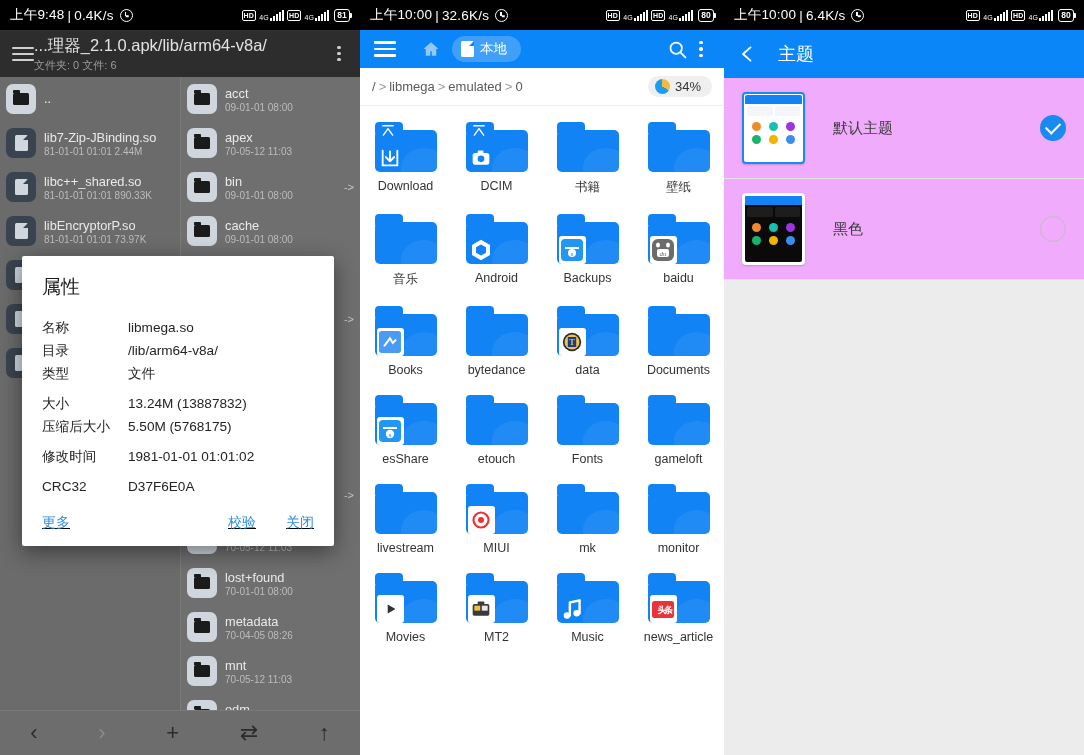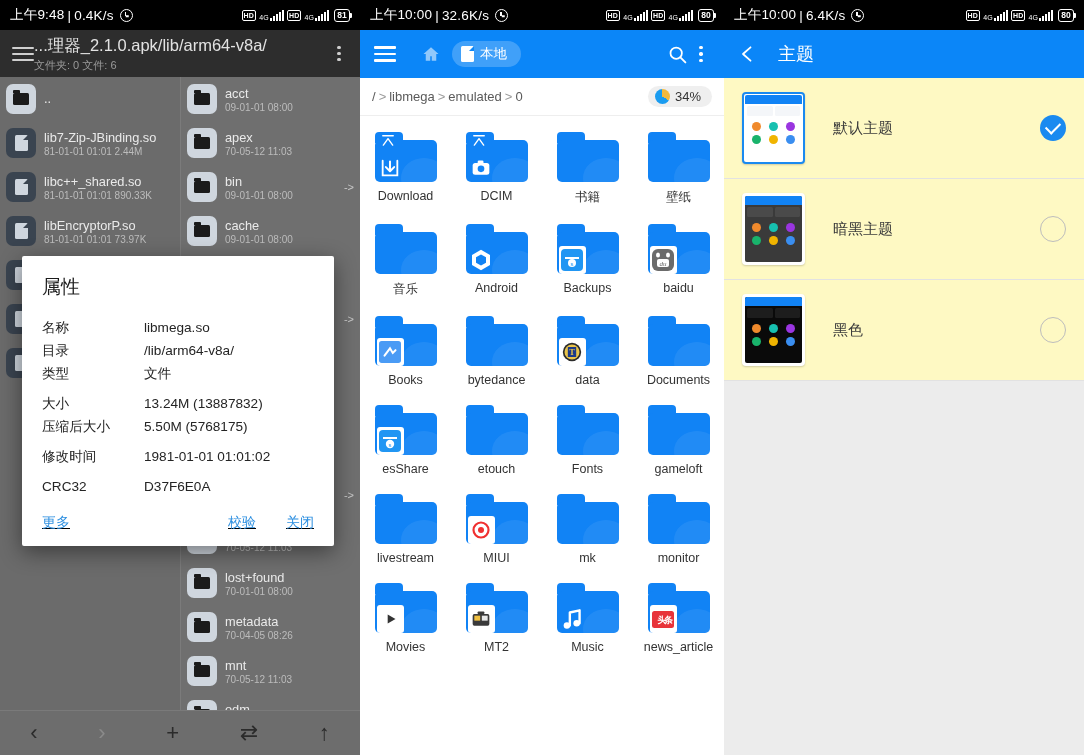--- a/index.html
+++ b/index.html
@@ -99,32 +99,32 @@
   }
   .bbtn { font-size: 22px; color: #2b2b2b; line-height: 1; cursor: pointer; }
   .bbtn.dim { color: #8a8a8a; }
 
   
   .dialog {
     position: absolute; left: 22px; top: 256px; width: 312px; background: #fff;
     border-radius: 2px; box-shadow: 0 6px 22px rgba(0,0,0,.45); padding: 18px 20px 10px 20px; z-index: 20;
   }
   .dlg-title { font-size: 19px; color: #1b1b1b; margin-bottom: 16px; }
-  .dlg-row { display: flex; font-size: 13.6px; color: #242424; line-height: 23px; gap: 16px; }
+  .dlg-row { display: flex; font-size: 13.6px; color: #242424; line-height: 23px; }
   .dlg-k { width: 86px; flex: none; }
   .dlg-v { flex: 1; }
   .dlg-gap { height: 7px; }
   .dlg-actions { display: flex; align-items: center; margin-top: 16px; padding-bottom: 4px; text-decoration: underline; }
   .dlg-btn { color: #2d8fe0; font-size: 14px; cursor: pointer; }
   .dlg-spacer { flex: 1; }
   .dlg-btn + .dlg-btn { margin-left: 30px; }
 
   
   .p2-appbar {
-    height: 48px; background: #0b86f8; display: flex; align-items: center; padding: 0 14px; gap: 4px;
+    height: 38px; background: #0b86f8; display: flex; align-items: center; padding: 0 14px; gap: 4px;
   }
   .p2-appbar .hamburger span { background: #fff; height: 2.4px; }
   .home-ic { width: 18px; height: 18px; margin-left: 22px; opacity: .55; }
   .chip {
     display: inline-flex; align-items: center; gap: 6px; background: rgba(255,255,255,.22);
     border-radius: 16px; padding: 4px 14px 4px 9px; margin-left: 8px; cursor: pointer;
   }
   .chip-label { color: #fff; font-size: 13.5px; }
   .chip-doc { width: 13px; height: 16px; background: #fff; border-radius: 1.5px; position: relative; }
   .chip-doc::after {
@@ -177,21 +177,21 @@
 
   
   .p3-appbar {
     height: 48px; background: #0b86f8; display: flex; align-items: center; padding: 0 14px; gap: 20px;
   }
   .back-ic { width: 20px; height: 20px; cursor: pointer; }
   .p3-title { color: #fff; font-size: 18px; }
   .theme-list { background: #ececec; }
   .theme-row {
     height: 101px; display: flex; align-items: center; padding: 0 18px; cursor: pointer;
-    border-bottom: 1px solid #e2e2e2; background: #fef9c3;
+    border-bottom: 1px solid #e2e2e2; background: #f0abfc;
   }
   .thumb {
     width: 63px; height: 72px; border-radius: 4px; background: #fff; padding: 3px;
     box-shadow: 0 1px 2px rgba(0,0,0,.18); flex: none;
   }
   .thumb.sel { border: 2px solid #1a8af0; padding: 1px; }
   .th-inner { width: 100%; height: 100%; border-radius: 2px; overflow: hidden; display: flex; flex-direction: column; }
   .th-bar { height: 9px; background: #1183f5; }
   .th-cards { display: flex; gap: 2px; padding: 2px; }
   .th-card { flex: 1; height: 10px; border-radius: 1.5px; }
@@ -933,41 +933,20 @@
                 <div class="th-dot" style="background:#f0b400"></div>
                 <div class="th-dot" style="background:#3a8ef0"></div>
               </div>
             </div>
           </div>
           <div class="theme-label">默认主题</div>
           <div class="radio on"></div>
         </div>
         <div class="theme-row">
           <div class="thumb">
-            <div class="th-inner" style="background: rgb(58, 58, 58);">
-              <div class="th-bar"></div>
-              <div class="th-cards">
-                <div class="th-card" style="background:#4a4a4a"></div>
-                <div class="th-card" style="background:#4a4a4a"></div>
-              </div>
-              <div class="th-dots">
-                <div class="th-dot" style="background:#f08a2c"></div>
-                <div class="th-dot" style="background:#17c0b0"></div>
-                <div class="th-dot" style="background:#9a35e0"></div>
-                <div class="th-dot" style="background:#19b36b"></div>
-                <div class="th-dot" style="background:#f0b400"></div>
-                <div class="th-dot" style="background:#3a8ef0"></div>
-              </div>
-            </div>
-          </div>
-          <div class="theme-label">暗黑主题</div>
-          <div class="radio"></div>
-        </div>
-        <div class="theme-row">
-          <div class="thumb">
             <div class="th-inner" style="background: rgb(10, 10, 10);">
               <div class="th-bar"></div>
               <div class="th-cards">
                 <div class="th-card" style="background:#1d1d1d"></div>
                 <div class="th-card" style="background:#1d1d1d"></div>
               </div>
               <div class="th-dots">
                 <div class="th-dot" style="background:#f08a2c"></div>
                 <div class="th-dot" style="background:#17c0b0"></div>
                 <div class="th-dot" style="background:#9a35e0"></div>

